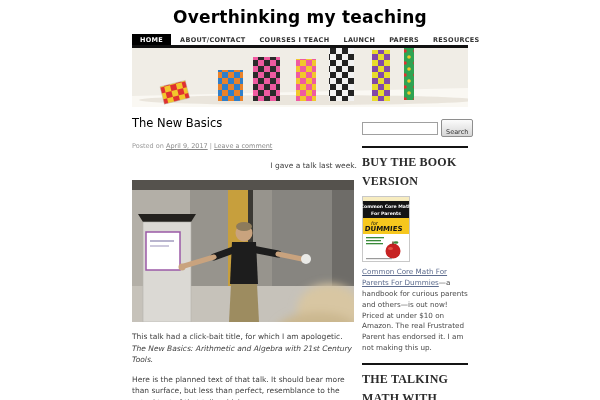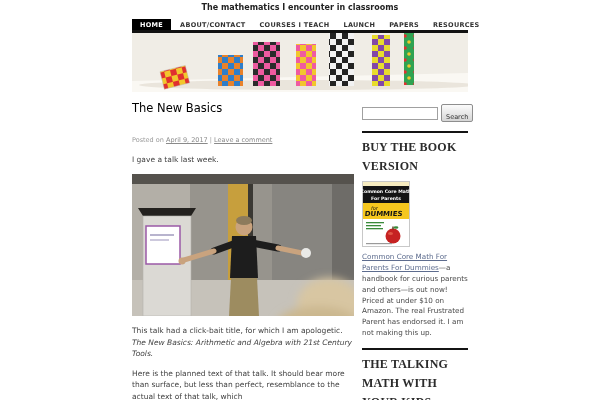--- a/index.html
+++ b/index.html
@@ -18,24 +18,24 @@
   .nav-item.active { background:#000; color:#fff; padding:0 8px; }
   .header-image svg, .post-photo svg, .book-cover svg, .store-photo svg { display:block; }
 
   
   .content { display:flex; margin-top:9px; }
   .main { width:225px; }
   .sidebar { width:106px; margin-left:5px; }
 
   
   .post-title { font-size:11.5px; font-weight:normal; color:#000; cursor:pointer; }
-  .post-meta { font-size:6.5px; color:#9a9a9a; margin-top:21px; }
+  .post-meta { font-size:6.5px; color:#9a9a9a; margin-top:12px; }
   .meta-link { color:#8a8a8a; text-decoration:underline; cursor:pointer; }
   .post-body p { font-size:7.5px; color:#3f3f3f; line-height:1.5; }
-  .p-intro { margin-top:10px; }
+  .p-intro { margin-top:10px;text-align:right; }
   .post-photo { margin-top:9px; }
   .para { margin-top:9px; }
   .em { font-style:italic; }
 
   
   .search-row { display:flex; margin-top:3px; align-items:center; }
   .search-input { width:76px; height:13px; border:1px solid #a0a0a0; background:#fff;
     font-size:7px; padding:0 2px; }
   .search-button { margin-left:3px; height:13px; font-size:6.5px; color:#333;
     background:linear-gradient(#fbfbfb,#d6d6d6); border:1px solid #8e8e8e; border-radius:2px;
@@ -46,21 +46,21 @@
   .book-cover { margin-top:5px; cursor:pointer; }
   .sb-text { font-size:7.2px; color:#4a4a4a; line-height:1.5; margin-top:5px; }
   .book-link { color:#5d6c8e; text-decoration:underline; cursor:pointer; }
   .store-photo { margin-top:5px; cursor:pointer; }
 </style>
 </head>
 <body>
 
 <div class="page">
 
-  <div class="site-tagline">The mathematics I encounter in classrooms</div>
+  <div class="site-title">Overthinking my teaching</div>
 
   <div class="nav">
     <div class="nav-item active">HOME</div>
     <div class="nav-item">ABOUT/CONTACT</div>
     <div class="nav-item">COURSES I TEACH</div>
     <div class="nav-item">LAUNCH</div>
     <div class="nav-item">PAPERS</div>
     <div class="nav-item">RESOURCES</div>
   </div>
 

